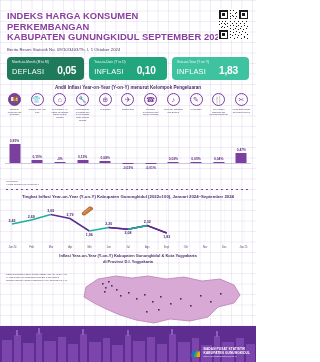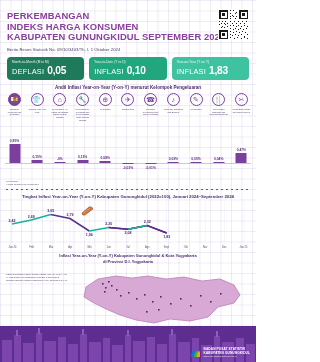--- a/index.html
+++ b/index.html
@@ -45,21 +45,21 @@
     flex:1; border-radius:4px; padding:3.5px 5px 4px 5px;
     color:#ffffff; position:relative; overflow:hidden;
   }
   .stat.s1{ background:#1f7a5c; }
   .stat.s2{ background:#22a67e; }
   .stat.s3{ background:#3fc2a0; }
   .stat .cap{
     font-size:3.1px; letter-spacing:.12px; opacity:.95; margin-bottom:1px;
     white-space:nowrap;
   }
-  .stat .row{ display:flex; align-items:baseline; gap:3px; white-space:nowrap;}
+  .stat .row{ display:flex; align-items:baseline; gap:13px; white-space:nowrap;}
   .stat .lbl{ font-size:7.4px; font-weight:300; letter-spacing:.2px;}
   .stat .val{ font-size:10.2px; font-weight:bold; letter-spacing:-.2px;}
 
   
   .sec-head{
     text-align:center; font-size:4.6px; font-weight:bold; color:#4b2a6b;
     padding:5px 4px 0 4px;
   }
 
   
@@ -159,22 +159,22 @@
 </style>
 </head>
 <body>
 
 <div class="grid-bg"></div>
 
 <div class="page">
 
   <div class="header">
     <div class="title">
+      <div>INDEKS HARGA KONSUMEN</div>
       <div>PERKEMBANGAN</div>
-      <div>INDEKS HARGA KONSUMEN</div>
       <div>KABUPATEN GUNUNGKIDUL SEPTEMBER 2024</div>
     </div>
     <div class="subtitle">Berita Resmi Statistik No. 09/10/3403/Th. I, 1 Oktober 2024</div>
 
     <div class="qr">
       <svg width="31" height="31" viewBox="0 0 31 31" shape-rendering="crispEdges">
         <rect width="31" height="31" fill="#fff"></rect>
         <g fill="#1a1a1a">
           <rect x="1" y="1" width="9" height="9"></rect>
             <rect x="2.5" y="2.5" width="6" height="6" fill="#fff"></rect>

